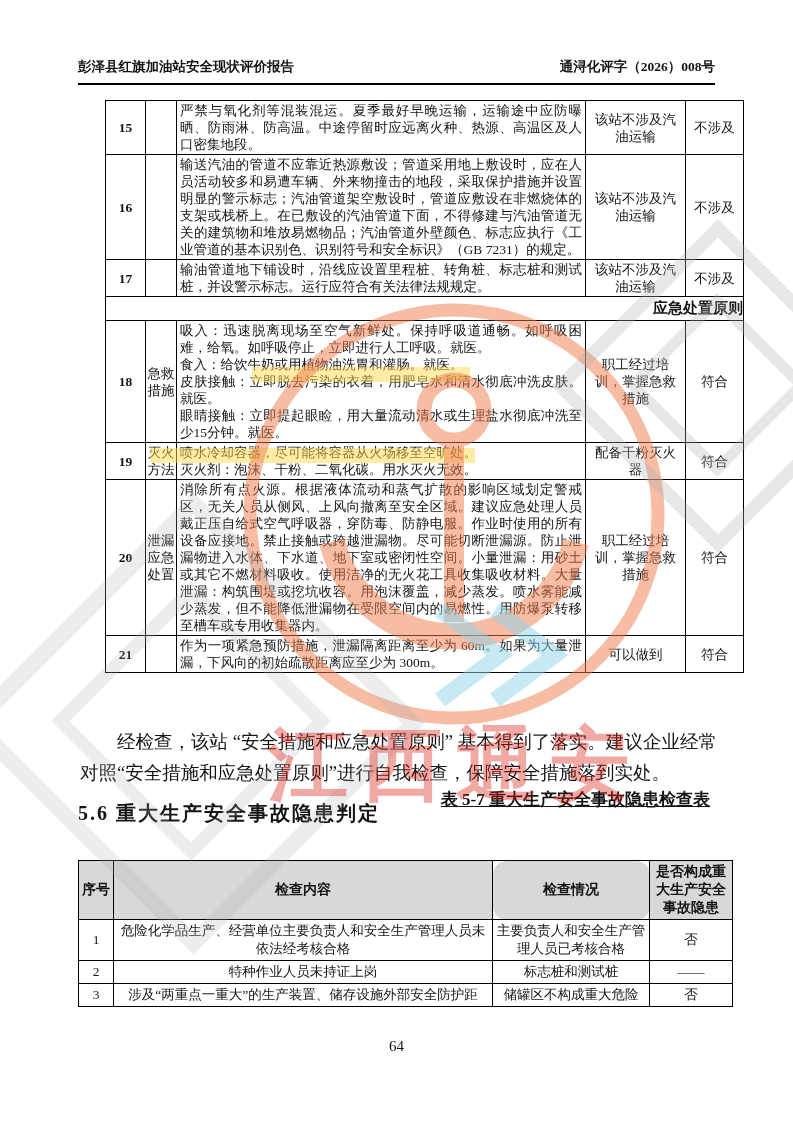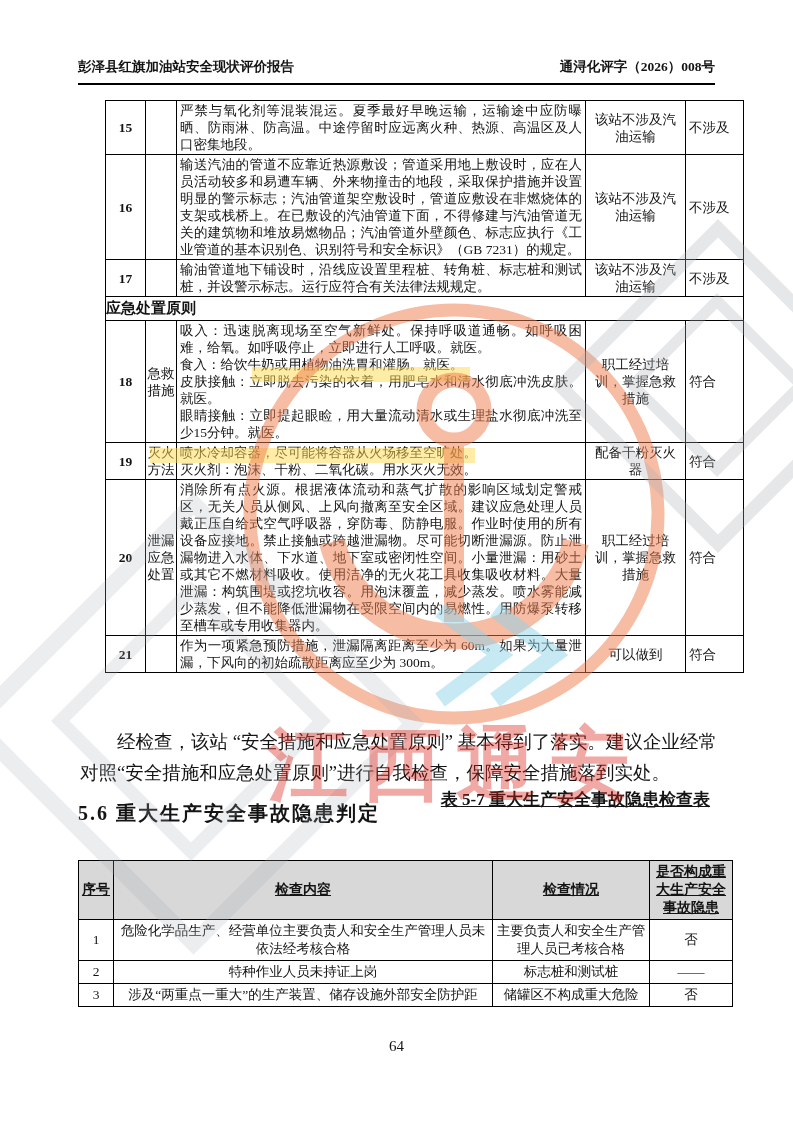--- a/index.html
+++ b/index.html
@@ -15,37 +15,37 @@
   }
   
   .t1wrap{position:absolute;top:100px;left:105px;width:616px;}
   table{border-collapse:collapse;}
   .t1{width:616px;font-size:13.5px;line-height:17px;table-layout:fixed;}
   .t1 td{border:1px solid #000;padding:1px 3px;vertical-align:middle;}
   .t1 .c-no{width:33px;text-align:center;font-weight:bold;}
   .t1 .c-label{width:28px;text-align:center;padding:1px 1px;}
   .t1 .c-content{width:402px;text-align:justify;white-space:pre-line;}
   .t1 .c-sit{width:93px;text-align:center;}
-  .t1 .c-res{width:51px;text-align:left;}
-  .t1 .section-row td{font-weight:bold;text-align:left;font-size:15px;padding:3px 0;}
+  .t1 .c-res{width:51px;text-align:center;}
+  .t1 .section-row td{font-weight:bold;text-align:right;font-size:15px;padding:3px 0;}
   
   .para{
     position:absolute;top:727px;left:80px;width:637px;
     font-size:18.5px;line-height:31px;text-align:justify;text-indent:2em;
   }
   .h56{position:absolute;top:800px;left:78px;font-size:20px;font-weight:bold;letter-spacing:2px;}
   .t2title{position:absolute;top:788px;left:78px;width:632px;text-align:right;font-size:17px;font-weight:bold;text-decoration:underline;}
   
   .t2wrap{position:absolute;top:860px;left:78px;width:632px;}
   .t2{width:632px;font-size:13.5px;line-height:18px;table-layout:fixed;}
   .t2 td,.t2 th{border:1px solid #000;padding:2px 3px;text-align:center;vertical-align:middle;}
-  .t2 th{background:#d8d8d8;font-weight:bold;font-size:14px;text-decoration:underline;}
+  .t2 th{background:#d8d8d8;font-weight:bold;font-size:14px;}
   .t2 .c2-no{width:28px;}
   .t2 .c2-content{width:372px;}
-  .t2 .c2-sit{width:150px;}
+  .t2 .c2-sit{width:150px;border-radius:14px;}
   .t2 .c2-res{width:76px;}
   .page-num{position:absolute;top:1038px;left:0;width:793px;text-align:center;font-size:15px;}
   
   .wm{position:absolute;pointer-events:none;}
   .wm-layer{position:absolute;inset:0;pointer-events:none;z-index:5;text-align:center;}
   .diamond{border-style:solid;border-color:#a8aeb6;transform:rotate(45deg);}
   .yellow-strip{background:#ffd94d;opacity:.5;}
   .red-wm{
     font-family:"Liberation Serif","DejaVu Serif",serif;
     font-size:80px;font-weight:bold;color:#dd2016;opacity:.38;letter-spacing:14px;white-space:nowrap;

